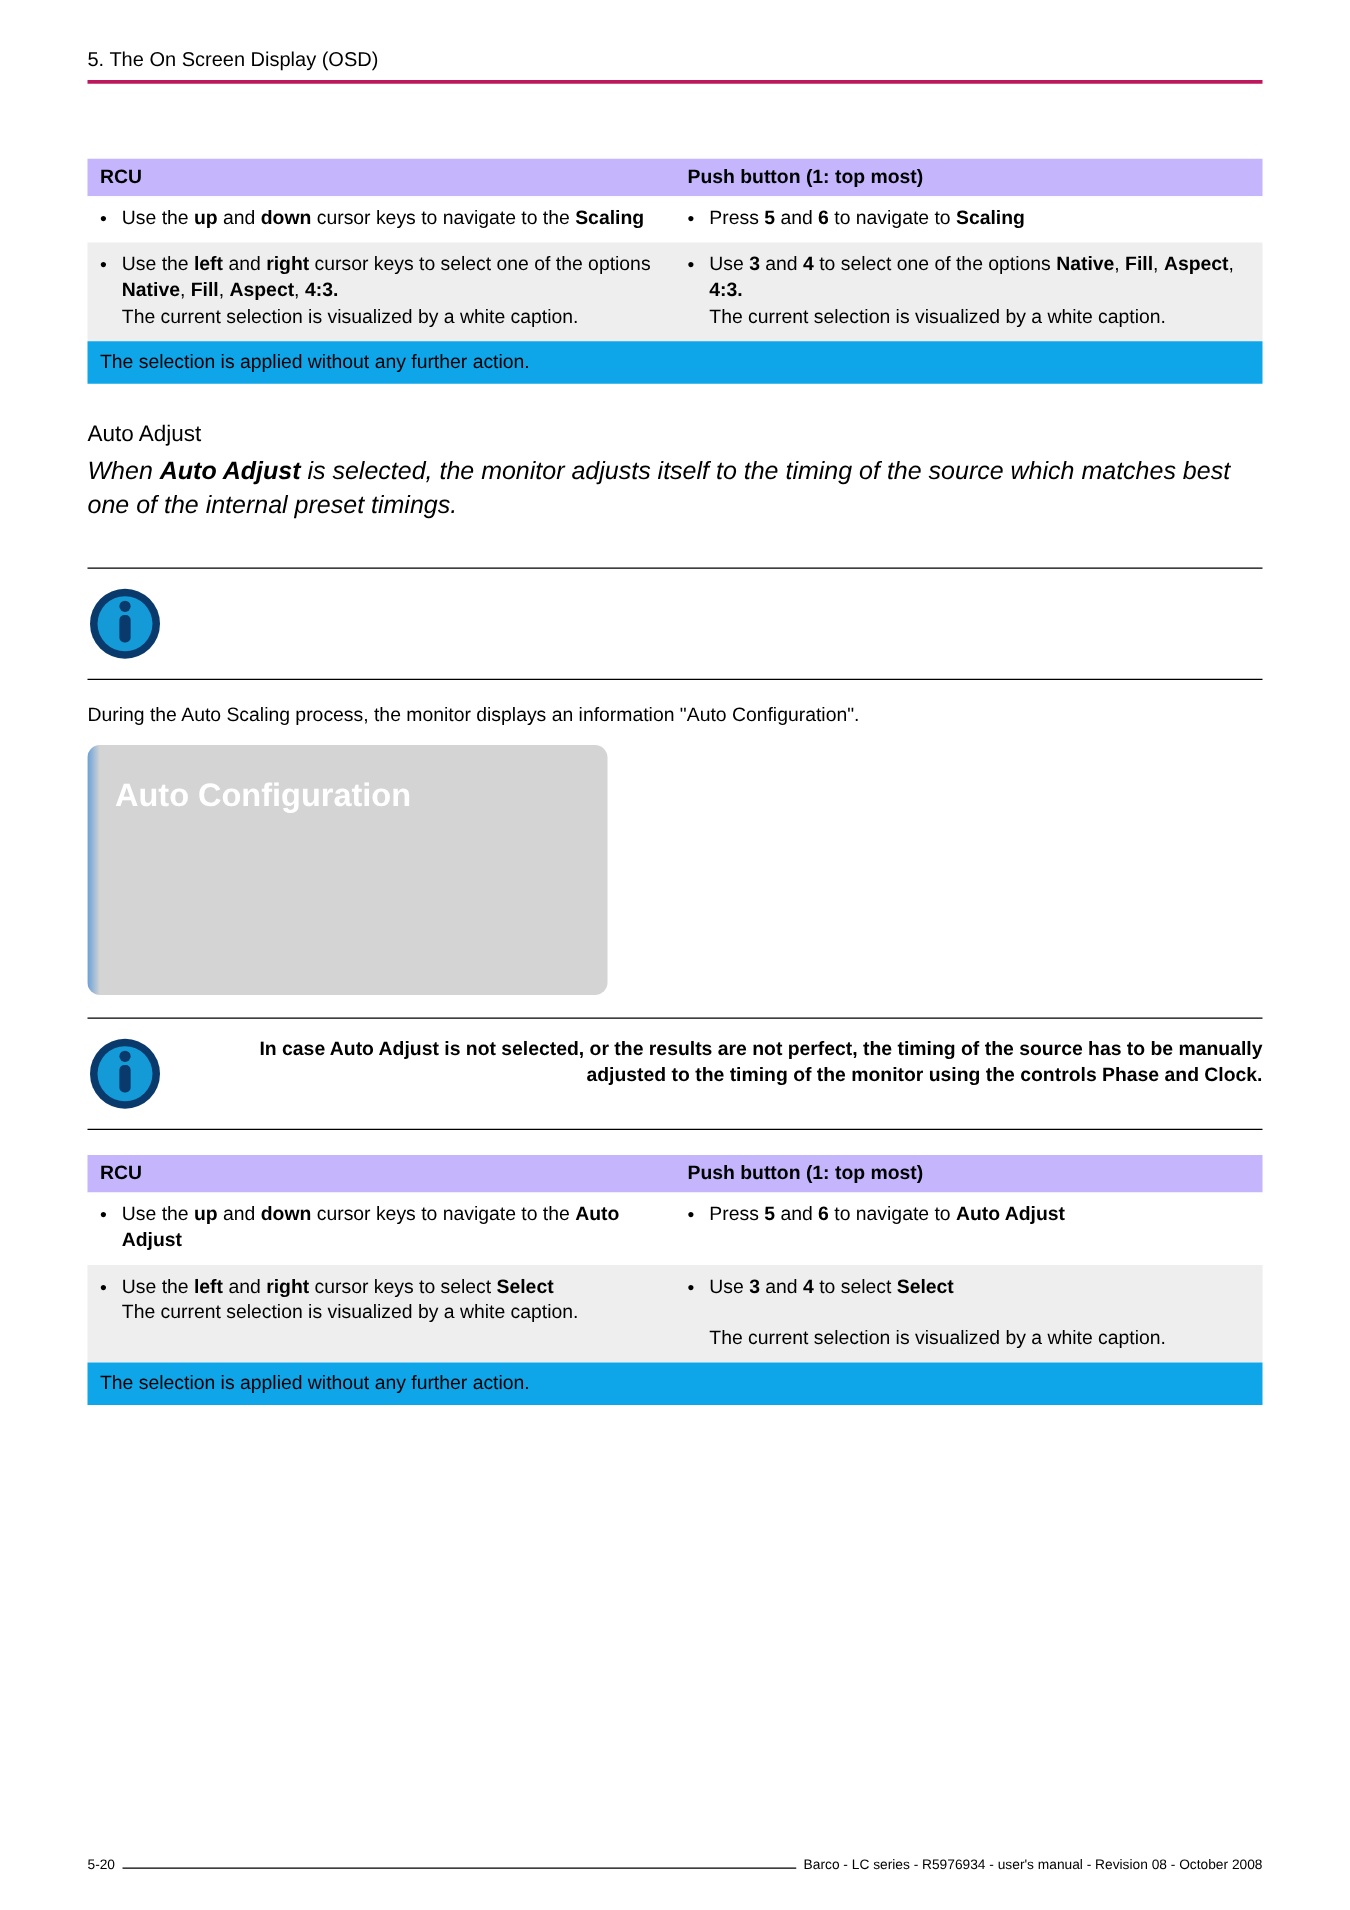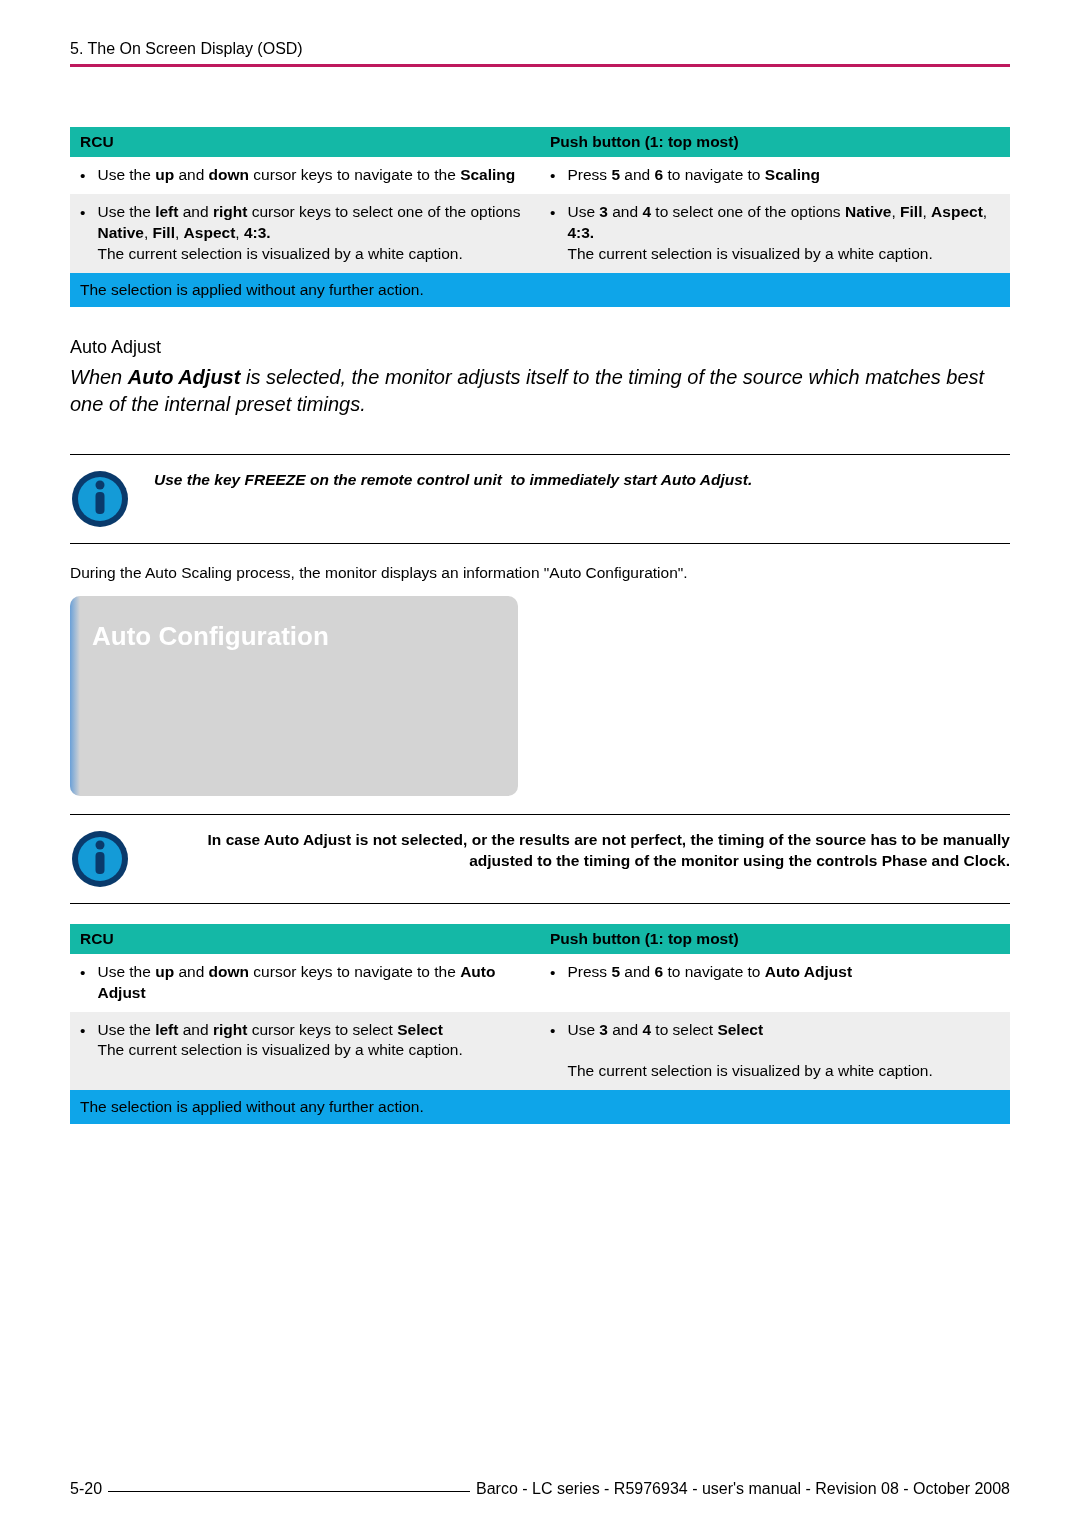--- a/index.html
+++ b/index.html
@@ -18,21 +18,21 @@
     border-bottom: 3px solid #be185d;
     margin-bottom: 60px;
   }
   table.rcu {
     width: 100%;
     border-collapse: collapse;
     font-size: 15.5px;
     margin-bottom: 20px;
   }
   table.rcu th {
-    background: #14b8a6;
+    background: #c4b5fd;
     text-align: left;
     font-weight: bold;
     padding: 6px 10px;
     width: 50%;
   }
   table.rcu td {
     vertical-align: top;
     padding: 8px 10px;
   }
   table.rcu tr.row-alt td { background: #eeeeee; }
@@ -75,21 +75,21 @@
     font-size: 15.5px;
     line-height: 1.4;
   }
   .info-text p { margin-bottom: 10px; text-align: right; }
   .info-text p:last-child { margin-bottom: 0; }
   .plain-para {
     font-size: 15.5px;
     margin-bottom: 14px;
   }
   .auto-config-box {
-    width: 448px;
+    width: 416px;
     height: 200px;
     background: #d4d4d4;
     border-radius: 10px;
     position: relative;
     overflow: hidden;
     padding: 25px 22px;
     margin-bottom: 18px;
   }
   .auto-config-box::before {
     content: "";
@@ -104,21 +104,21 @@
     font-weight: bold;
     color: #fff;
   }
   .footer {
     position: absolute;
     bottom: 30px;
     left: 70px;
     right: 70px;
     display: flex;
     align-items: center;
-    font-size: 16px;
+    font-size: 11px;
   }
   .footer .pn { flex: 0 0 auto; }
   .footer .line {
     flex: 1;
     border-top: 1px solid #000;
     margin: 0 6px;
     position: relative;
     top: 2px;
   }
   .footer .ft { flex: 0 0 auto; }
@@ -176,21 +176,20 @@
 
 <div class="info-block">
   <div class="info-icon">
     <svg viewBox="0 0 60 60" width="60" height="60">
       <circle cx="30" cy="30" r="28" fill="#0a3a6b"></circle>
       <circle cx="30" cy="30" r="22" fill="#149bd7"></circle>
       <circle cx="30" cy="16" r="4.5" fill="#0a3a6b"></circle>
       <rect x="25.5" y="23" width="9" height="22" rx="4" fill="#0a3a6b"></rect>
     </svg>
   </div>
-  <div class="info-text"><b><i>Use the key FREEZE on the remote control unit &nbsp;to immediately start Auto Adjust.</i></b></div>
 </div>
 
 <p class="plain-para">During the Auto Scaling process, the monitor displays an information "Auto Configuration".</p>
 
 <div class="auto-config-box">
   <div class="auto-config-label">Auto Configuration</div>
 </div>
 
 <div class="info-block">
   <div class="info-icon">

